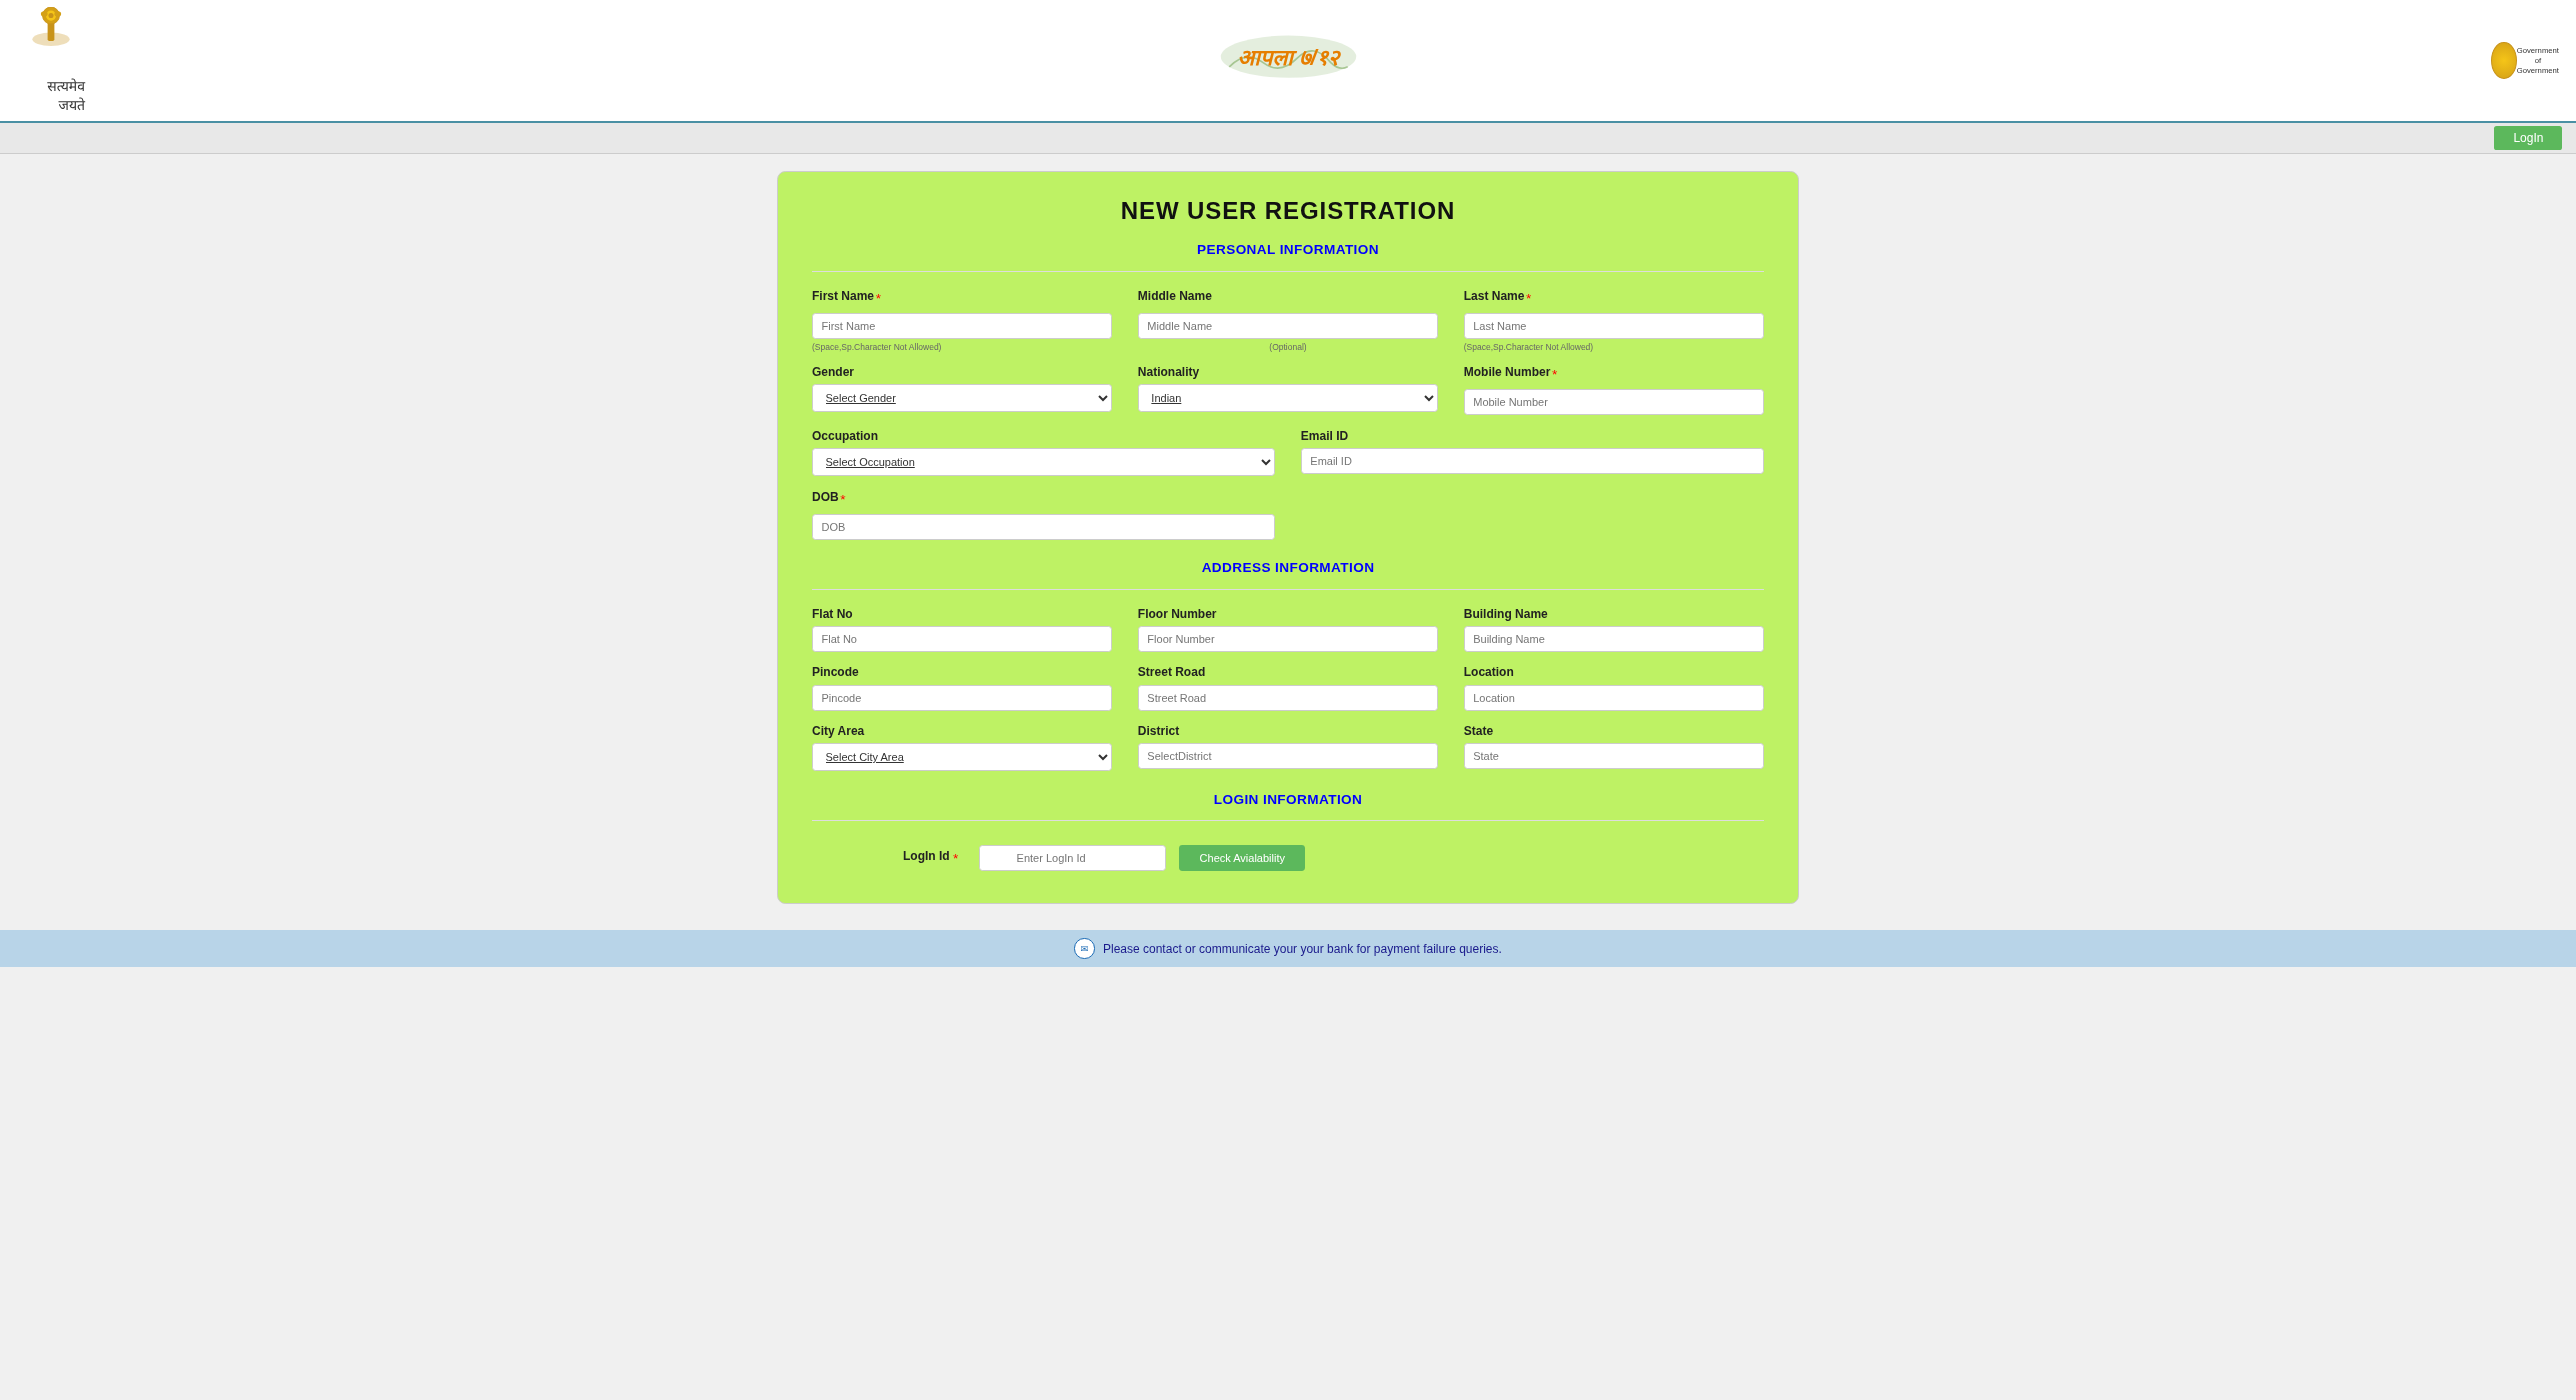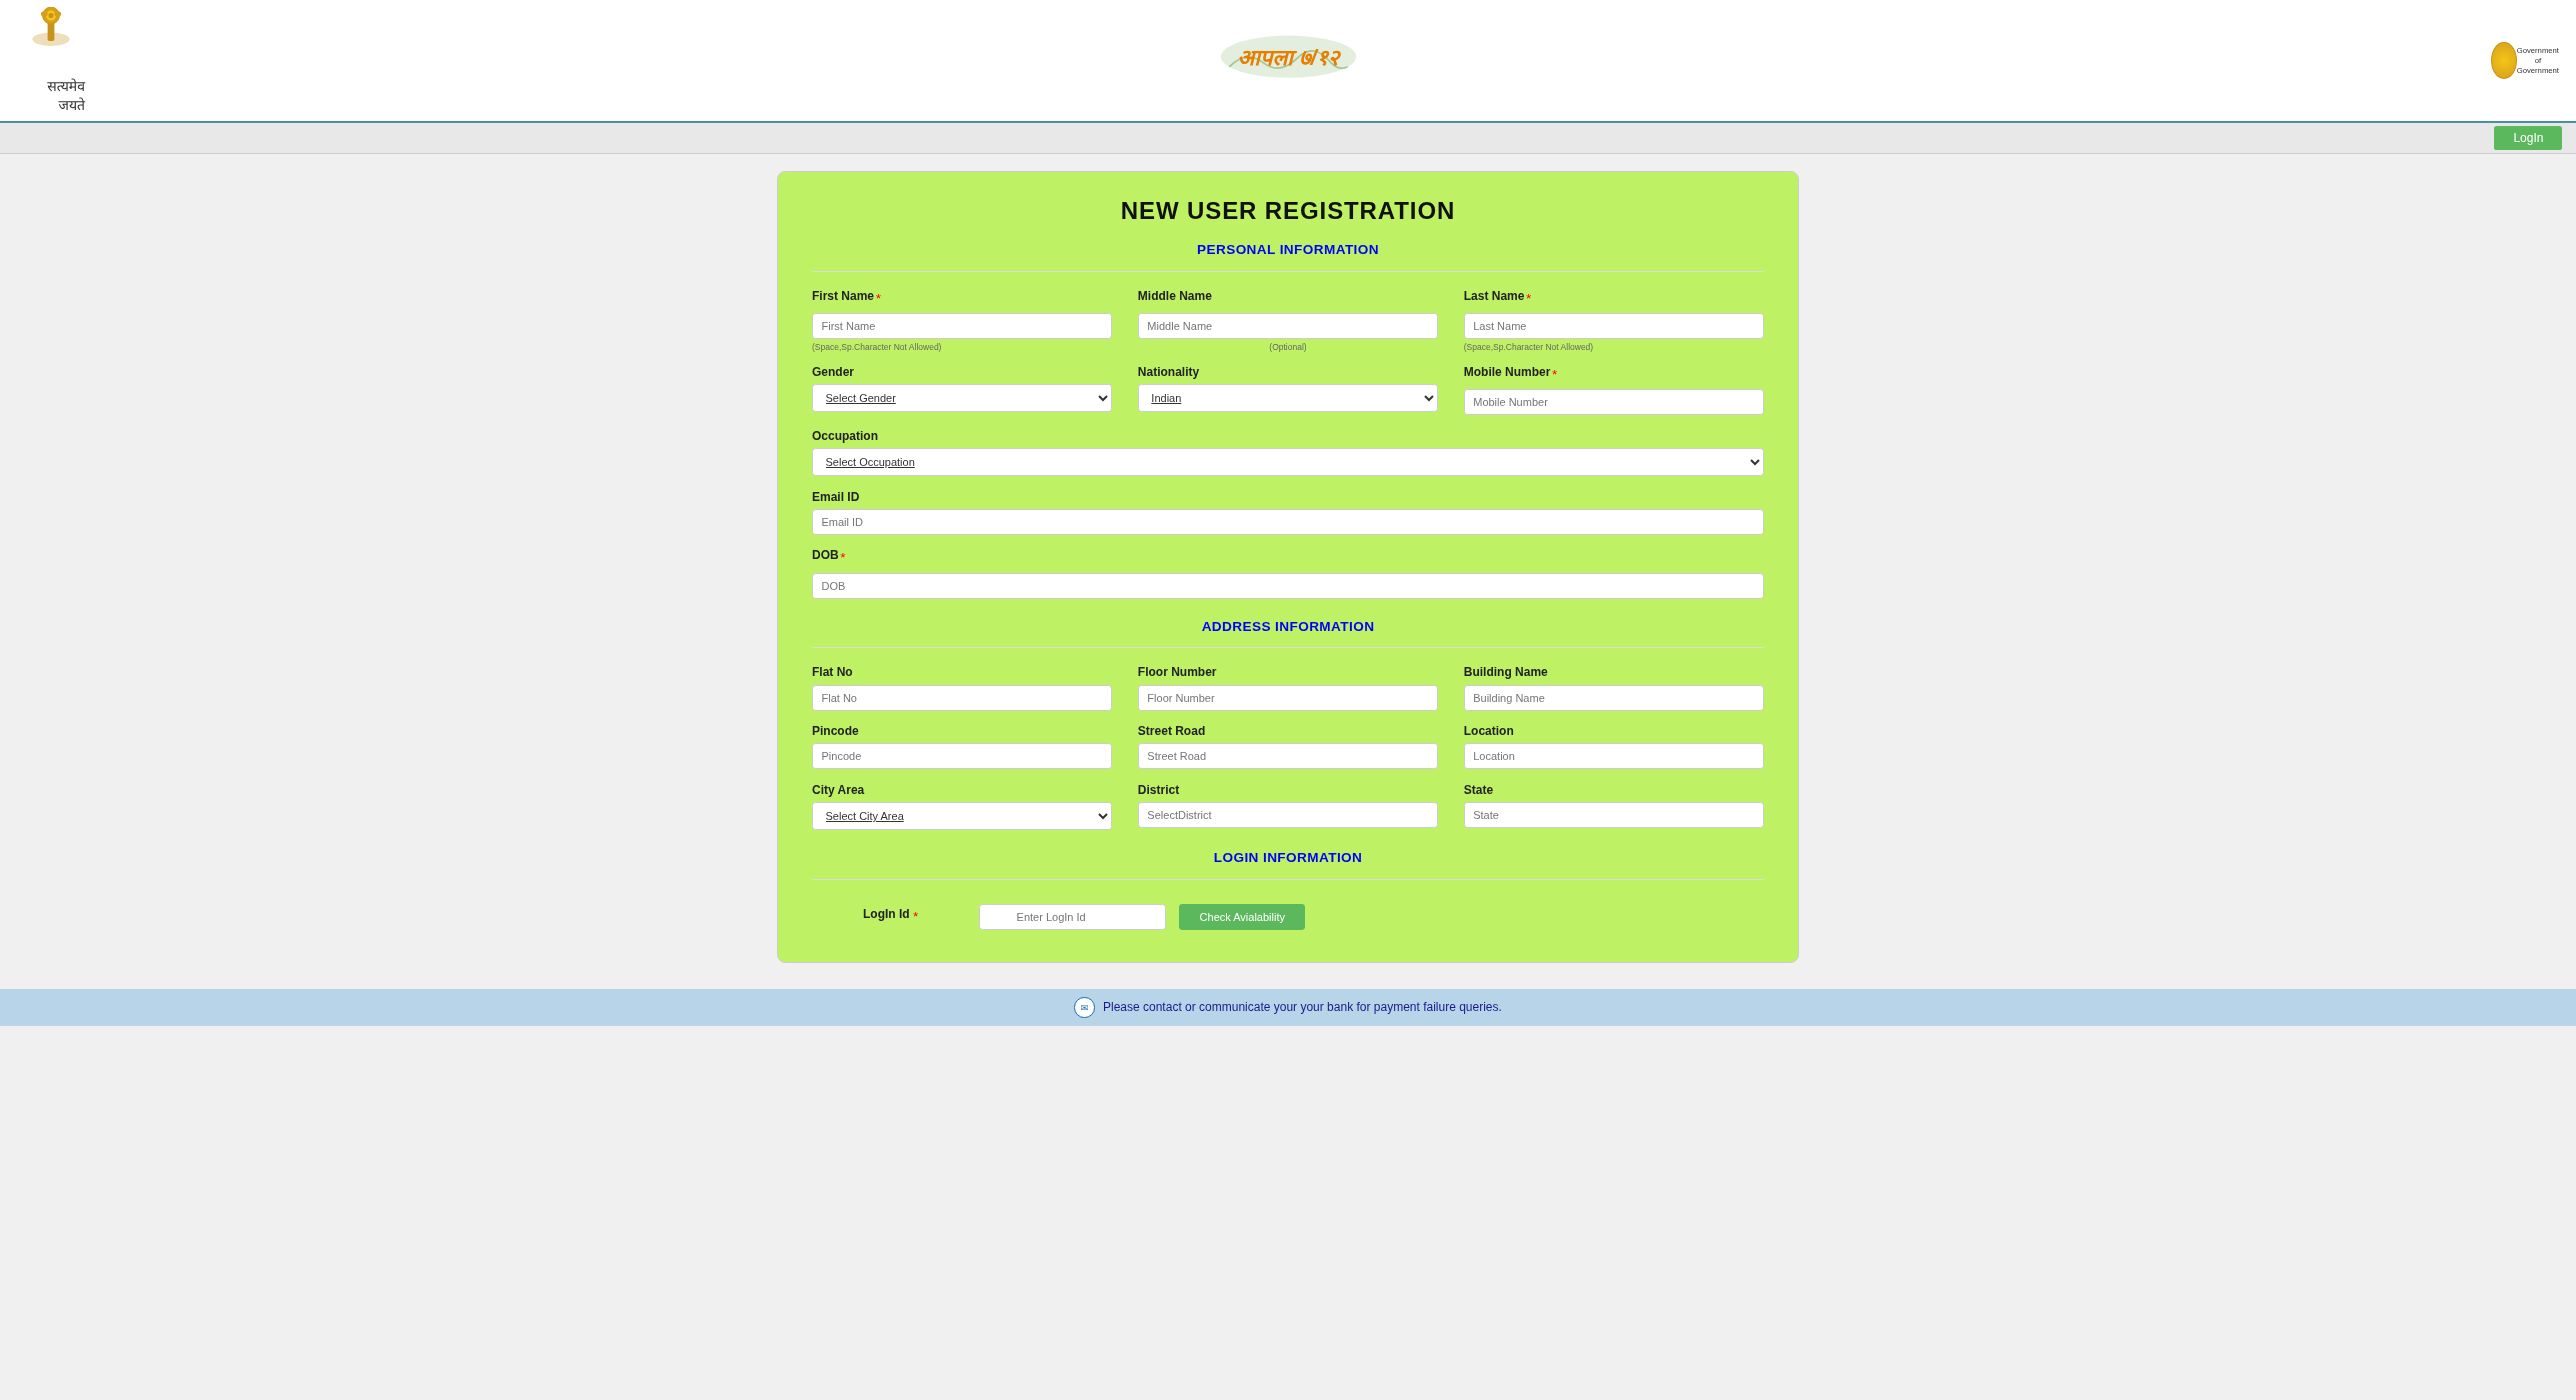--- a/index.html
+++ b/index.html
@@ -305,21 +305,21 @@
 
       <div class="form-group">
         <div style="display:flex; align-items:center; margin-bottom:5.1px;">
           <label class="form-label">Mobile Number</label>
           <span class="required-star">*</span>
         </div>
         <input class="form-input" type="text" placeholder="Mobile Number" style="">
       </div>
     </div>
 
-    <div style="display:grid; grid-template-columns:1fr; gap:13.6px 25.6px; margin-bottom:20.4px; align-items:start;">
+    <div style="display:grid; grid-template-columns:1fr 1fr; gap:13.6px 25.6px; margin-bottom:20.4px; align-items:start;">
 
       <div class="form-group">
         <label class="form-label">Occupation</label>
         <select class="form-select">
           <option>Select Occupation</option>
           <option>Agriculture</option>
           <option>Business</option>
           <option>Service</option>
           <option>Other</option>
         </select>
@@ -397,21 +397,21 @@
         <input class="form-input" type="text" placeholder="State" style="">
       </div>
     </div>
 
     <div class="section-title">LOGIN INFORMATION</div>
     <hr class="divider">
 
     <div class="login-section">
       <div style="display:flex; align-items:center; gap:13.6px; padding: 6.8px 0 6.8px 51px;">
         <div style="min-width:102px;">
-          <div style="display:flex; align-items:center; gap:1.7px;">
+          <div style="display:flex; align-items:center; gap:1.7px;margin-left:40px;">
             <label class="form-label">LogIn Id</label>
             <span class="required-star">*</span>
           </div>
         </div>
         <input class="form-input" type="text" style="max-width: 187px; padding-left: 37px;" placeholder="Enter LogIn Id">
         <button class="check-btn">Check Avialability</button>
       </div>
     </div>
 
   </div>

